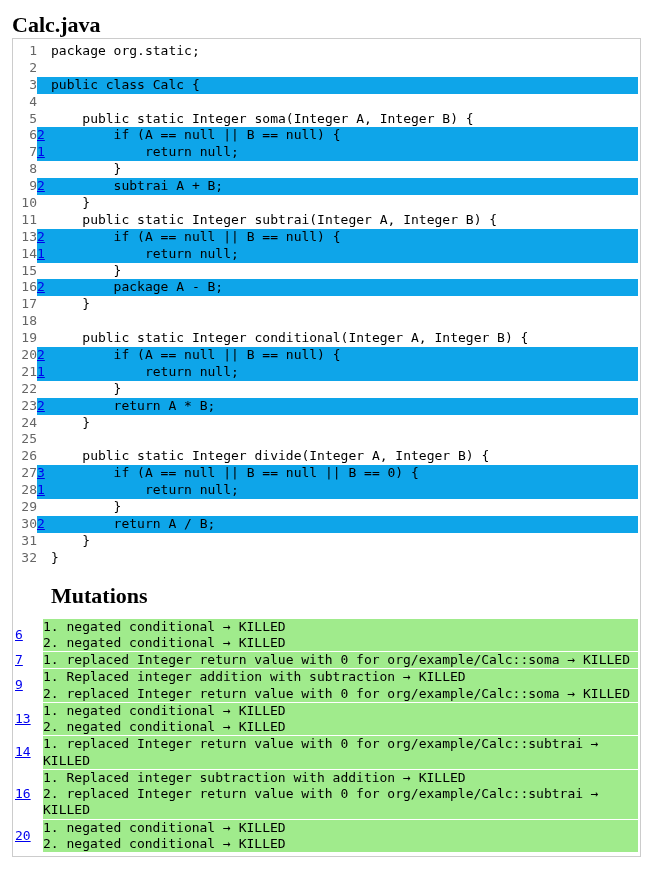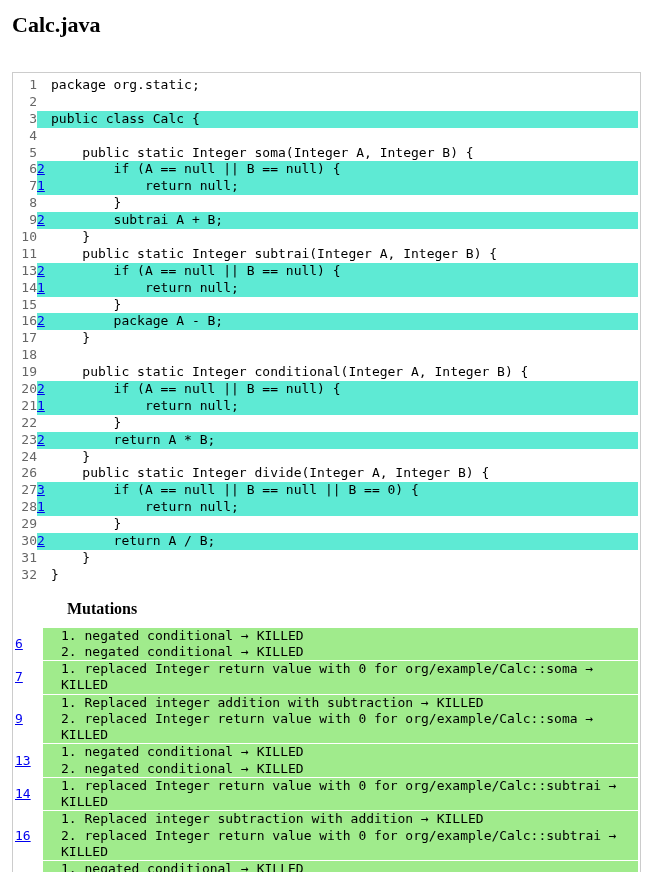--- a/index.html
+++ b/index.html
@@ -6,26 +6,26 @@
     body {
       font-family: Georgia, 'Times New Roman', serif;
       background: #fff;
       padding: 12px;
       font-size: 14px;
       color: #000;
     }
     h1 {
       font-weight: bold;
       font-size: 22px;
-      margin-bottom: 34px;
+      margin-bottom: 0;
     }
     h2 {
       font-weight: bold;
-      font-size: 16px;
-      margin: 16px 0 10px 52px;
+      font-size: 22px;
+      margin: 16px 0 10px 36px;
     }
     .report {
       border: 1px solid #ccc;
       padding: 4px 2px;
     }
     .code-table {
       font-family: 'DejaVu Sans Mono', Menlo, Consolas, monospace;
       font-size: 13px;
       border-collapse: collapse;
       width: 100%;
@@ -47,21 +47,21 @@
       padding: 0 2px;
     }
     .mutcount a {
       color: #0000ee;
       text-decoration: underline;
     }
     .codecell {
       white-space: pre;
     }
     .covered {
-      background: #5eead4;
+      background: #0ea5e9;
     }
     .mut-table {
       font-family: 'DejaVu Sans Mono', Menlo, Consolas, monospace;
       font-size: 13px;
       border-collapse: collapse;
       width: 100%;
       line-height: 1.25;
     }
     .mut-table td {
       vertical-align: middle;
@@ -73,21 +73,21 @@
     }
     .mut-line a {
       color: #0000ee;
       text-decoration: underline;
     }
     .mut-list {
       padding: 1px 0;
     }
     .mut-item {
       background: #a0eb8c;
-      padding: 0 18px;
+      padding: 0 0;
     }
     .mut-sep {
       height: 1px;
       background: #fff;
     }
   </style>
 </head>
 <body>
 
 <h1>Calc.java</h1>
@@ -205,20 +205,25 @@
           <td class="lineno">23</td>
           <td class="mutcount covered"><a href="#">2</a></td>
           <td class="codecell covered">        return A * B;</td>
         </tr>
         <tr>
           <td class="lineno">24</td>
           <td class="mutcount"></td>
           <td class="codecell">    }</td>
         </tr>
         <tr>
+          <td class="lineno">25</td>
+          <td class="mutcount"></td>
+          <td class="codecell"></td>
+        </tr>
+        <tr>
           <td class="lineno">26</td>
           <td class="mutcount"></td>
           <td class="codecell">    public static Integer divide(Integer A, Integer B) {</td>
         </tr>
         <tr>
           <td class="lineno">27</td>
           <td class="mutcount covered"><a href="#">3</a></td>
           <td class="codecell covered">        if (A == null || B == null || B == 0) {</td>
         </tr>
         <tr>

